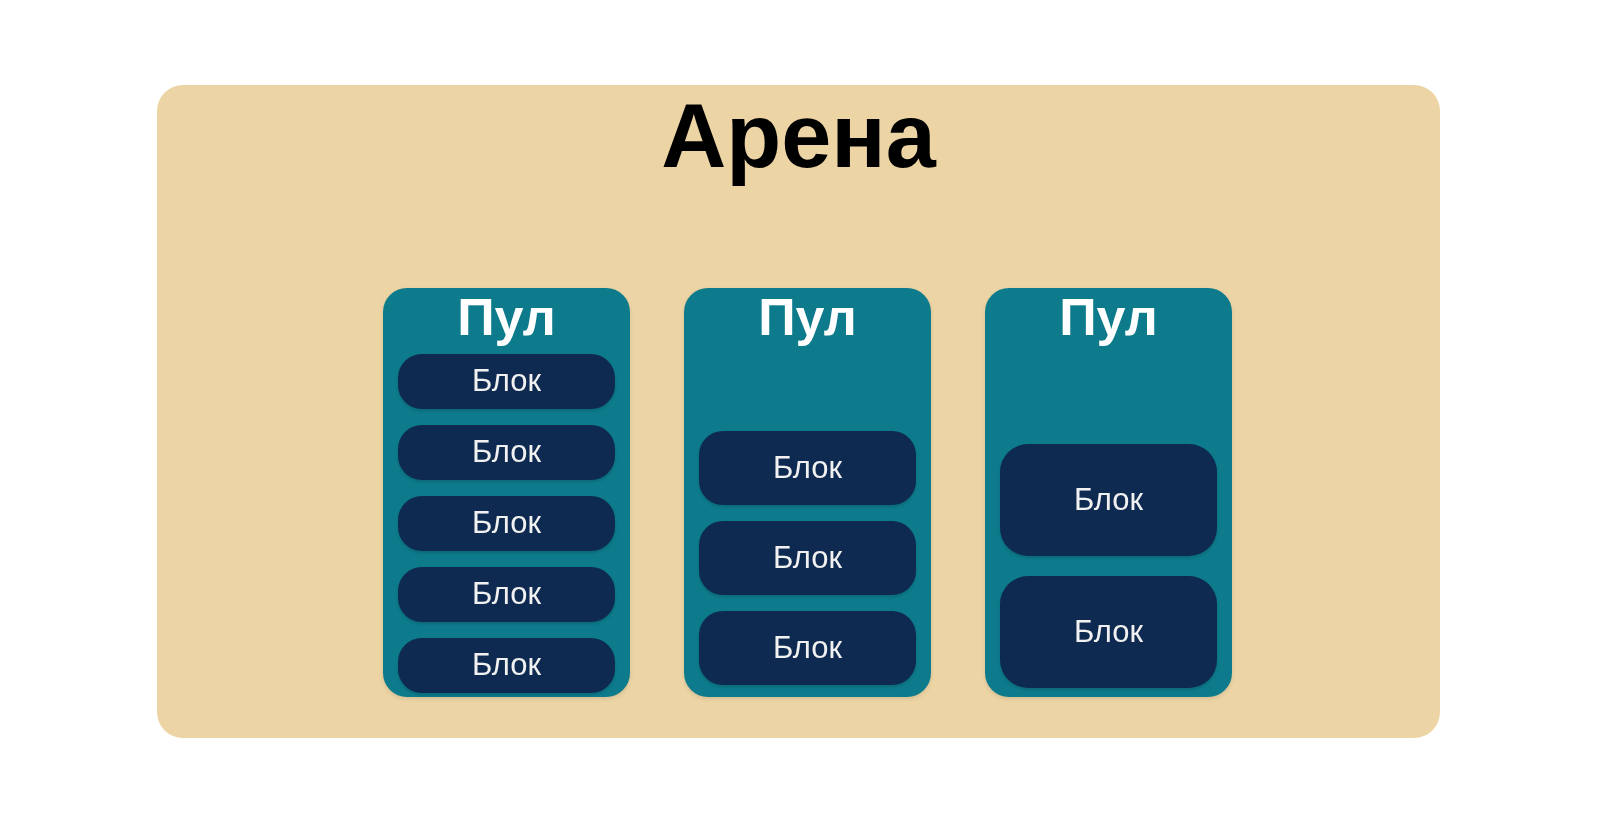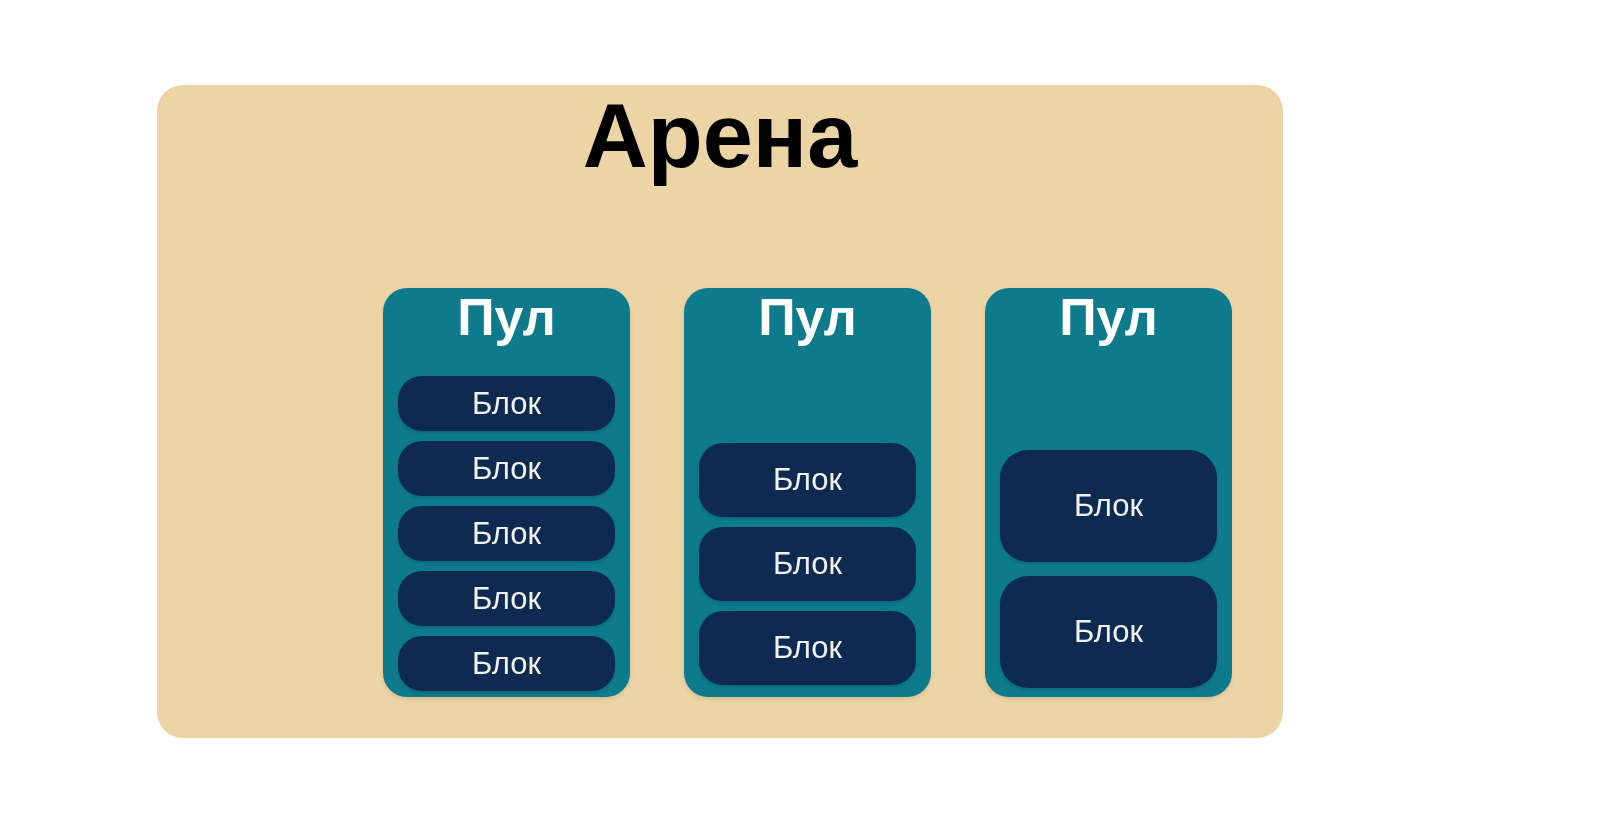--- a/index.html
+++ b/index.html
@@ -21,21 +21,21 @@
     position:relative;
     width:1600px;
     height:828px;
     background:var(--background);
     overflow:hidden;
   }
   .arena{
     position:absolute;
     left:157px;
     top:85px;
-    width:1126px;
+    width:1283px;
     height:653px;
     background:var(--arena-fill);
     border-radius:26px;
   }
   .arena-title{
     position:absolute;
     left:0;
     top:0;
     width:100%;
     text-align:center;
@@ -79,20 +79,21 @@
   .block{
     background:var(--block-fill);
     border-radius:24px;
     display:flex;
     align-items:center;
     justify-content:center;
     font-size:31px;
     font-weight:normal;
     color:var(--block-text);
     box-shadow:0 2px 3px rgba(0,0,0,0.15);
+    margin-top:6px;
   }
   .pool-1 .blocks{gap:10px;padding:0 15px 6px 15px;}
   .pool-1 .block{height:55px;flex:none;}
   .pool-2 .blocks{gap:10px;padding:0 15px 12px 15px;}
   .pool-2 .block{height:74px;flex:none;}
   .pool-3 .blocks{gap:14px;padding:0 15px 9px 15px;}
   .pool-3 .block{height:112px;flex:none;border-radius:28px;}
 </style>
 </head>
 <body>

